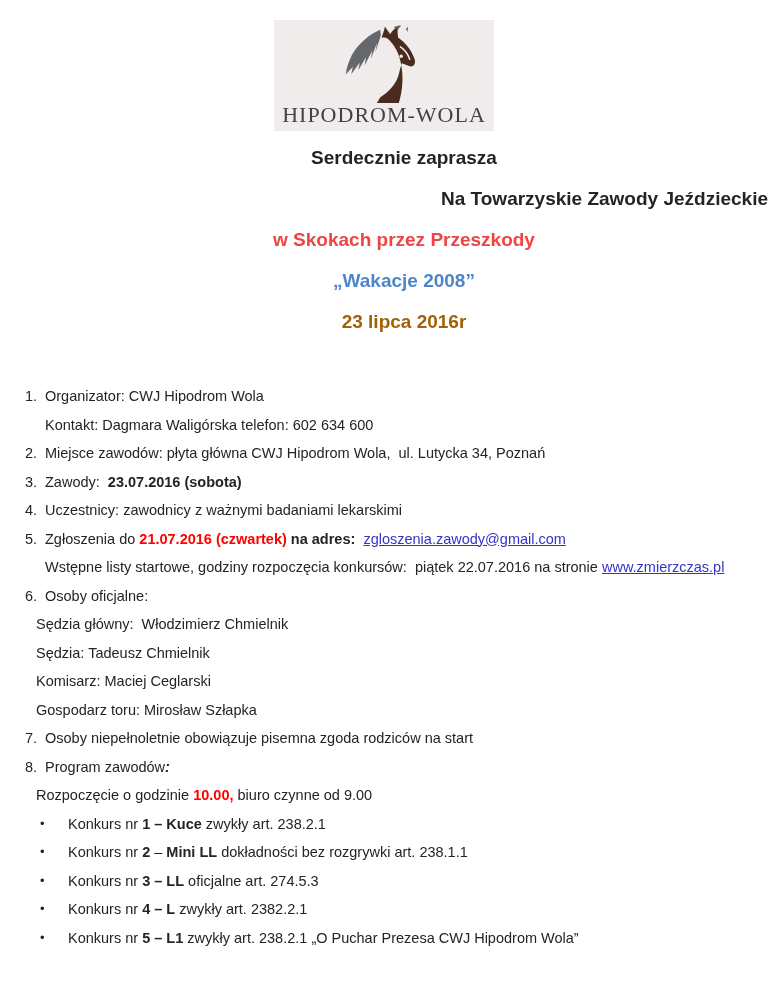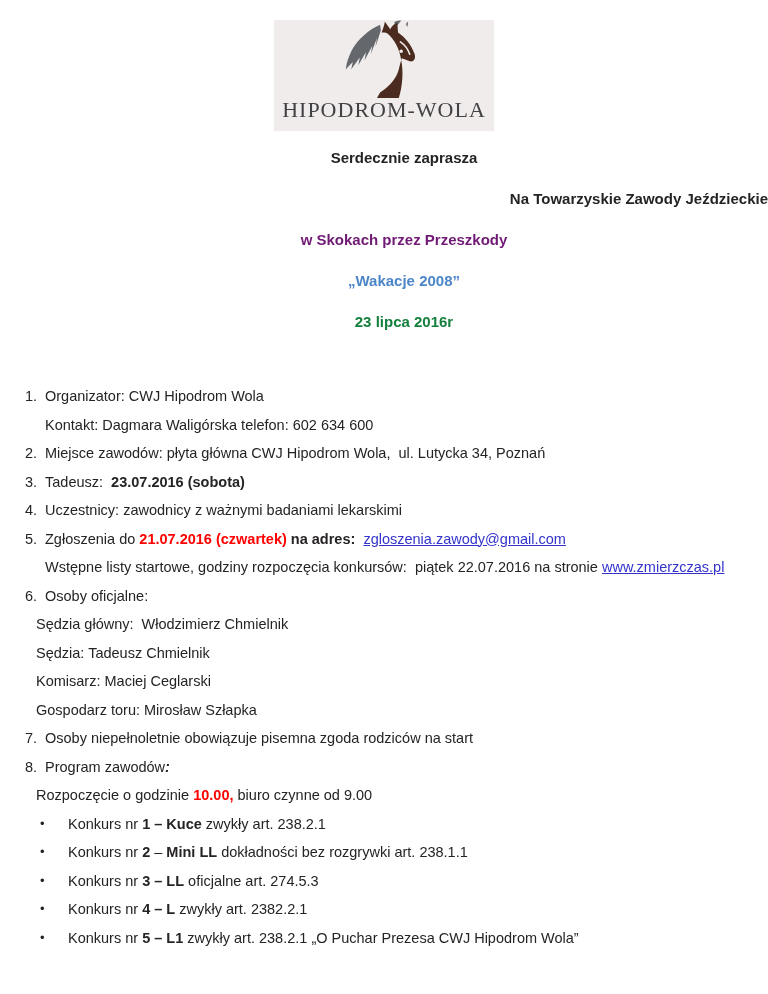--- a/index.html
+++ b/index.html
@@ -16,36 +16,36 @@
   }
   
   .logo-box {
     width: 220px;
     height: 111px;
     margin: 20px auto 0 auto;
     background: var(--logo-bg, #efeceb);
     display: flex;
     flex-direction: column;
     align-items: center;
-    justify-content: flex-start;
+    justify-content: flex-end;
     padding-bottom: 4px;
   }
   .logo-art { width: 150px; height: 78px; flex: 0 0 auto; }
   .logo-brand {
     font-family: "Liberation Serif", serif;
     font-size: 22px;
     letter-spacing: 1px;
     color: #424144;
     line-height: 24px;
     white-space: nowrap;
   }
   
   .headings { margin-top: 6px; text-align: center; }
   .heading {
-    font-size: 15px;
+    font-size: 19px;
     font-weight: bold;
     line-height: 41px;
     white-space: pre;
     margin-left: 40px;
   }
   
   .doc-body { margin-top: 40px; font-size: 14.5px; }
   .line {
     position: relative;
     line-height: 28.5px;
@@ -102,31 +102,31 @@
       <path d="M96 28 C102 32 106 38 108 44" fill="none" stroke="var(--logo-bg,#efeceb)" stroke-width="2" stroke-linecap="round"></path>
 
       <circle cx="97" cy="40" r="2.2" fill="var(--logo-bg,#efeceb)"></circle>
     </svg>
     <div class="logo-brand" style="color: rgb(66, 65, 68);">HIPODROM-WOLA</div>
   </div>
 
   <div class="headings">
       <div class="heading" style="color: rgb(38, 35, 36);">Serdecznie zaprasza</div>
       <div class="heading" style="color: rgb(38, 35, 36); text-align: right;">Na Towarzyskie Zawody Jeździeckie</div>
-      <div class="heading" style="color: #701a75;">w Skokach przez Przeszkody</div>
+      <div class="heading" style="color: #ef4444;">w Skokach przez Przeszkody</div>
       <div class="heading" style="color: rgb(77, 134, 200);">„Wakacje 2008”</div>
-      <div class="heading" style="color: #15803d;">23 lipca 2016r</div>
+      <div class="heading" style="color: #a16207;">23 lipca 2016r</div>
     </div>
 
   <div class="doc-body">
     <div>
         <div class="line"><span class="marker">1.</span><span class="content"><span>Organizator: CWJ Hipodrom Wola</span></span></div>
         <div class="line"><span class="content"><span>Kontakt: Dagmara Waligórska telefon: 602 634 600</span></span></div>
         <div class="line"><span class="marker">2.</span><span class="content"><span>Miejsce zawodów: płyta główna CWJ Hipodrom Wola,  ul. Lutycka 34, Poznań</span></span></div>
-        <div class="line"><span class="marker">3.</span><span class="content"><span>Tadeusz:  </span><span class="seg-bold">23.07.2016 (sobota)</span></span></div>
+        <div class="line"><span class="marker">3.</span><span class="content"><span>Zawody:  </span><span class="seg-bold">23.07.2016 (sobota)</span></span></div>
         <div class="line"><span class="marker">4.</span><span class="content"><span>Uczestnicy: zawodnicy z ważnymi badaniami lekarskimi</span></span></div>
         <div class="line"><span class="marker">5.</span><span class="content"><span>Zgłoszenia do </span><span class="seg-redbold">21.07.2016 (czwartek)</span><span class="seg-bold"> na adres:</span><span>  </span><span class="seg-link">zgloszenia.zawody@gmail.com</span></span></div>
         <div class="line"><span class="content"><span>Wstępne listy startowe, godziny rozpoczęcia konkursów:  piątek 22.07.2016 na stronie </span><span class="seg-link">www.zmierzczas.pl</span></span></div>
         <div class="line"><span class="marker">6.</span><span class="content"><span>Osoby oficjalne:</span></span></div>
         <div class="line indent-2"><span class="content"><span>Sędzia główny:  Włodzimierz Chmielnik</span></span></div>
         <div class="line indent-2"><span class="content"><span>Sędzia: Tadeusz Chmielnik</span></span></div>
         <div class="line indent-2"><span class="content"><span>Komisarz: Maciej Ceglarski</span></span></div>
         <div class="line indent-2"><span class="content"><span>Gospodarz toru: Mirosław Szłapka</span></span></div>
         <div class="line"><span class="marker">7.</span><span class="content"><span>Osoby niepełnoletnie obowiązuje pisemna zgoda rodziców na start</span></span></div>
         <div class="line"><span class="marker">8.</span><span class="content"><span>Program zawodów</span><span class="seg-bolditalic">:</span></span></div>

